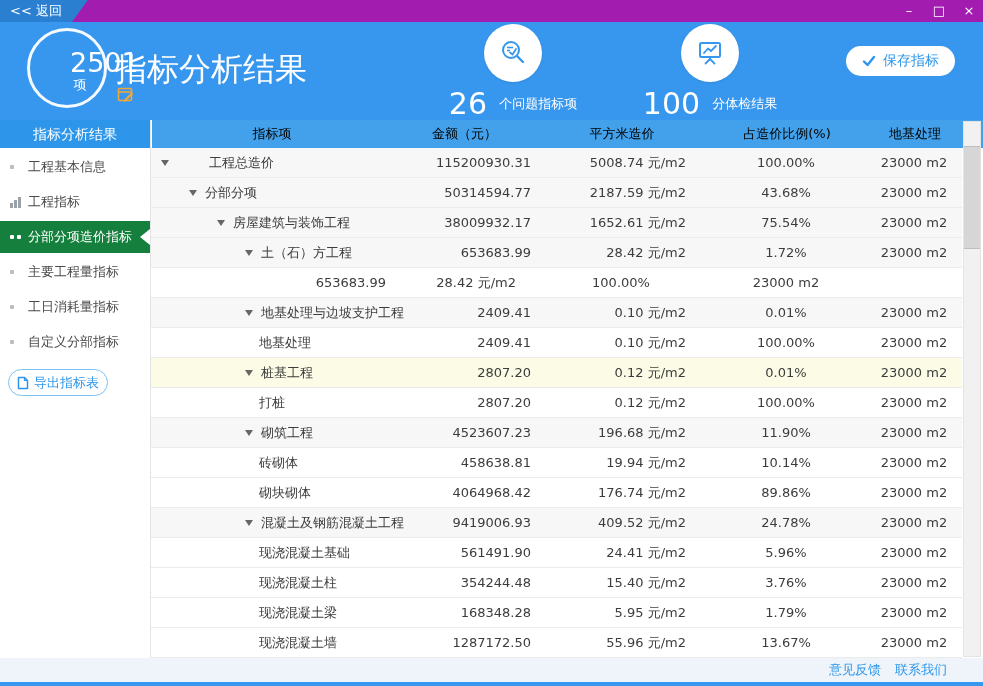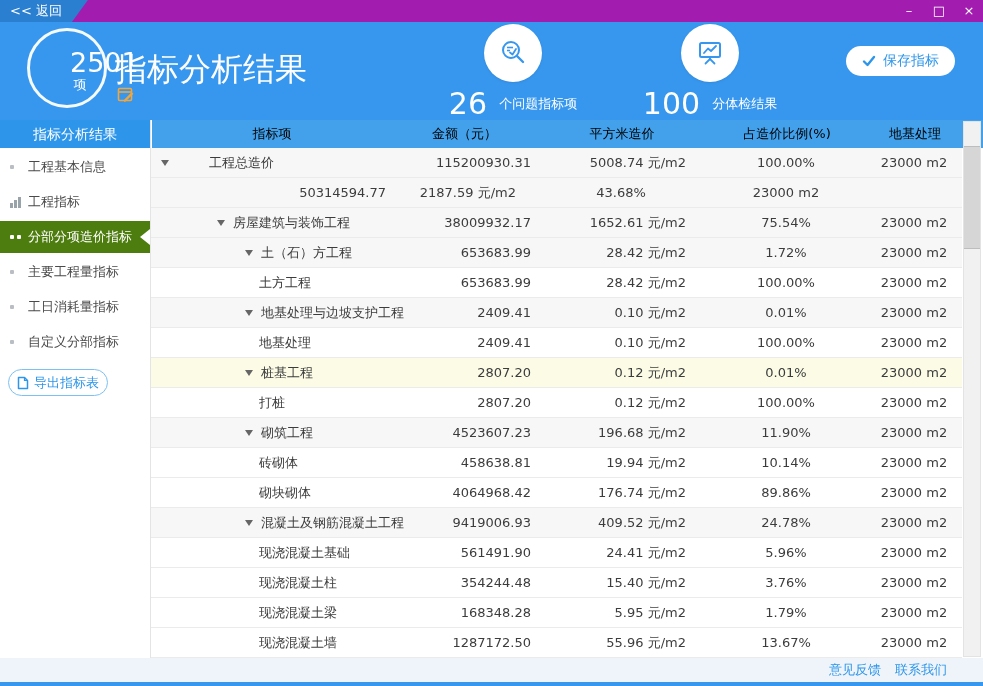--- a/index.html
+++ b/index.html
@@ -40,21 +40,21 @@
 
   
   .main-body { position:absolute; top:120px; left:0; width:983px; height:538px; display:flex; }
 
   
   .sidebar { position:relative; width:151px; height:538px; background:#fff; border-right:1px solid #e4e4e4; flex:none; }
   .sidebar-header { height:28px; background:#2e96ea; color:#fff; font-size:14px; text-align:center; line-height:28px; }
   .side-item { position:relative; height:32px; margin-top:3px; display:flex; align-items:center; padding-left:10px;
     font-size:13px; color:#4a4a4a; cursor:pointer; }
   .side-item .itm-icon { width:14px; margin-right:4px; display:flex; align-items:flex-end; gap:1px; }
-  .side-item.selected { background:#4d7c0f; color:#fff; }
+  .side-item.selected { background:#15803d; color:#fff; }
   .side-item.selected .notch { position:absolute; right:0; top:50%; margin-top:-8px; width:0; height:0;
     border-top:8px solid transparent; border-bottom:8px solid transparent; border-right:10px solid #fff; }
   .dot { width:4px; height:4px; background:#b9bec4; border-radius:1px; }
   .dot.w { background:#fff; }
   .bars { display:flex; align-items:flex-end; gap:1px; }
   .bars i { display:block; width:3px; background:#9aa2aa; }
   .export-btn { position:absolute; left:8px; top:249px; width:100px; height:27px; background:#fff;
     border:1px solid #7cc1f2; border-radius:14px; color:#2e96ea; font-size:13px; font-family:inherit;
     display:flex; align-items:center; justify-content:center; gap:5px; cursor:pointer; }
 
@@ -232,20 +232,24 @@
             <div class="cell name" style="padding-left: 10px; gap: 32px;">
               <span class="tri"></span>
               <span>工程总造价</span>
             </div>
             <div class="cell num">115200930.31</div>
             <div class="cell sqm">5008.74 元/m2</div>
             <div class="cell ctr">100.00%</div>
             <div class="cell ctr">23000 m2</div>
           </div>
           <div class="trow parent">
+            <div class="cell name" style="padding-left: 38px;">
+              <span class="tri"></span>
+              <span>分部分项</span>
+            </div>
             <div class="cell num">50314594.77</div>
             <div class="cell sqm">2187.59 元/m2</div>
             <div class="cell ctr">43.68%</div>
             <div class="cell ctr">23000 m2</div>
           </div>
           <div class="trow parent">
             <div class="cell name" style="padding-left: 66px;">
               <span class="tri"></span>
               <span>房屋建筑与装饰工程</span>
             </div>
@@ -258,23 +262,20 @@
             <div class="cell name" style="padding-left: 94px;">
               <span class="tri"></span>
               <span>土（石）方工程</span>
             </div>
             <div class="cell num">653683.99</div>
             <div class="cell sqm">28.42 元/m2</div>
             <div class="cell ctr">1.72%</div>
             <div class="cell ctr">23000 m2</div>
           </div>
           <div class="trow leaf">
-            <div class="cell name" style="padding-left: 108px;">
-              <span>土方工程</span>
-            </div>
             <div class="cell num">653683.99</div>
             <div class="cell sqm">28.42 元/m2</div>
             <div class="cell ctr">100.00%</div>
             <div class="cell ctr">23000 m2</div>
           </div>
           <div class="trow parent">
             <div class="cell name" style="padding-left: 94px;">
               <span class="tri"></span>
               <span>地基处理与边坡支护工程</span>
             </div>

